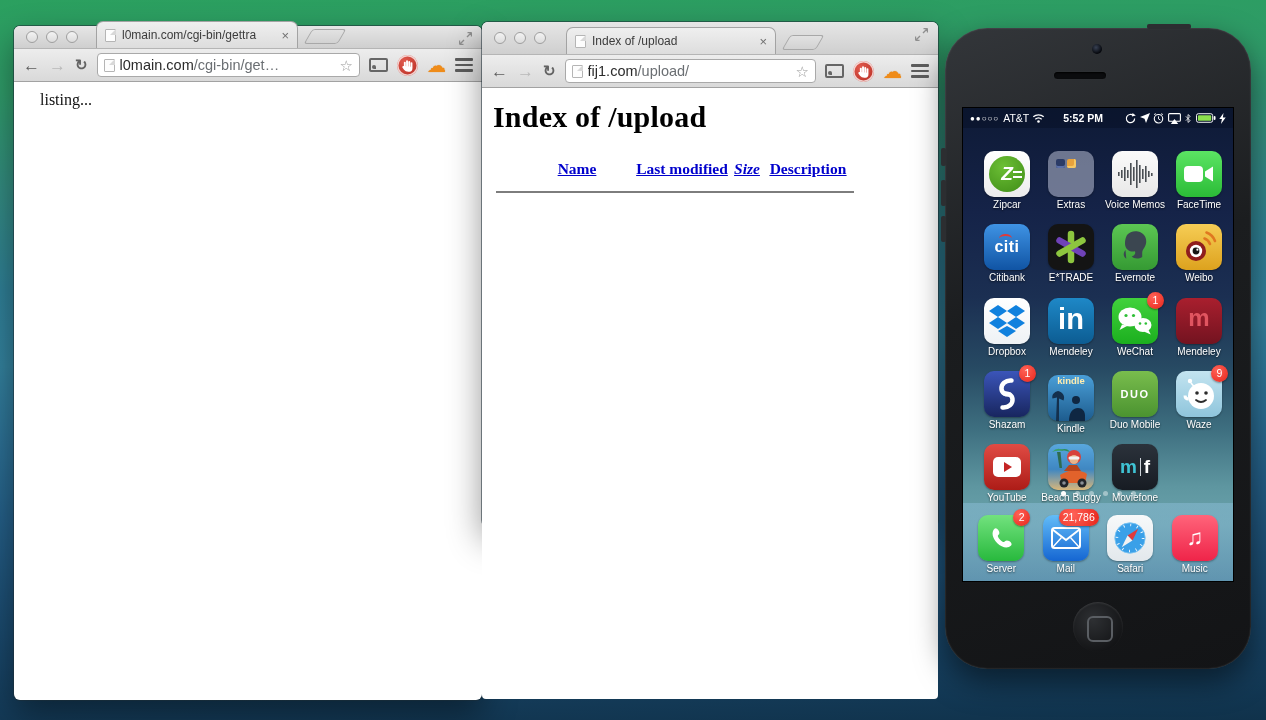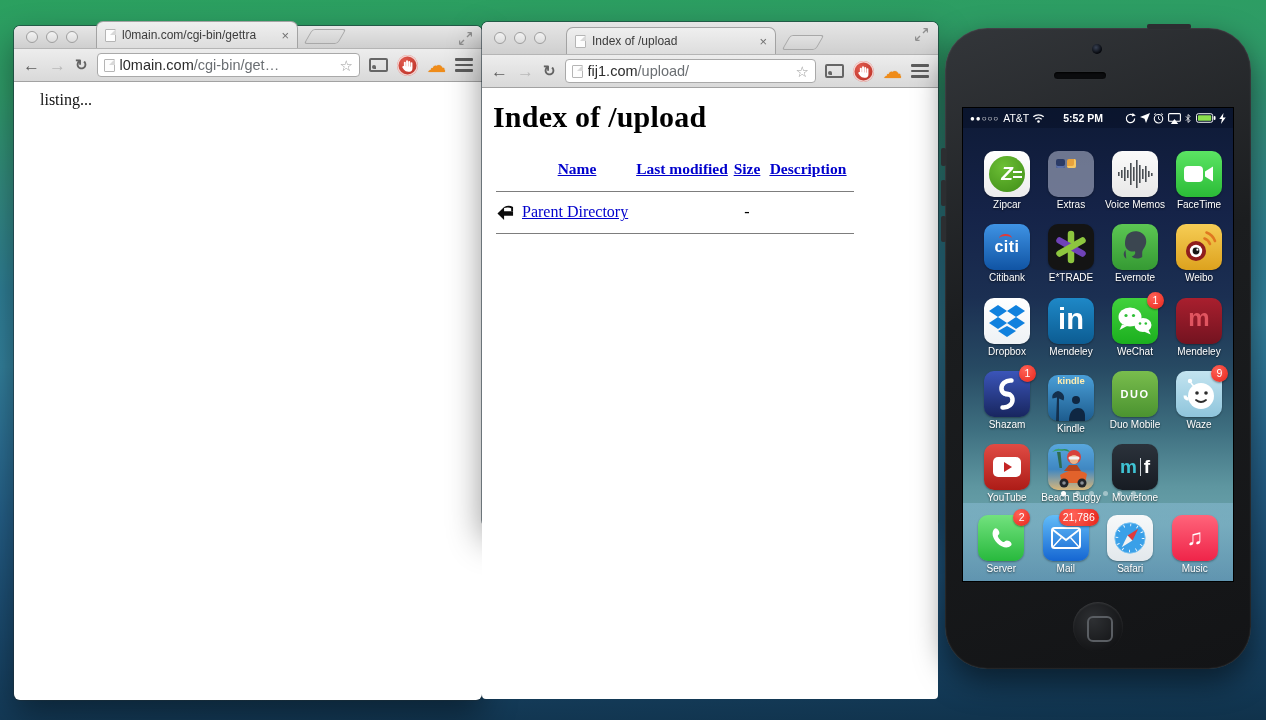--- a/index.html
+++ b/index.html
@@ -69,21 +69,21 @@
   .listing-text { font-family:"Liberation Serif", serif; font-size:16px; color:#111; padding:9px 0 0 26px; }
 
   
   .apache { font-family:"Liberation Serif", serif; color:#000; padding:12px 0 0 11px; }
   .apache h1 { font-size:30px; font-weight:bold; letter-spacing:.2px; }
   .apache table { border-collapse:collapse; margin:26px 0 1px 3px; }
   .apache th, .apache td { font-size:15.5px; padding:0; }
   .apache th { font-weight:bold; text-align:center; padding-bottom:13px; }
   .apache a { color:#0000cc; text-decoration:underline; }
   .col-ic { width:26px; } .col-nm { width:110px; } .col-lm { width:100px; }
-  .col-sz { width:30px; } .col-ds { width:92px;text-decoration:underline; }
+  .col-sz { width:30px;font-style:italic; } .col-ds { width:92px;text-decoration:underline; }
   .apache .hr td { border-top:1px solid #7d7d7d; height:0; padding:0; }
   .apache td { padding:11px 0; font-size:16px; }
   .apache td.ctr { text-align:center; }
   .back-ic { display:inline-block; vertical-align:middle; }
   .addr { font-style:italic; font-size:16px; margin:14px 0 0 3px; }
 
   
   .phone { position:absolute; left:945px; top:28px; width:306px; height:641px; border-radius:42px;
     background:linear-gradient(160deg,#33363a,#1b1d1f 40%,#131416);
     box-shadow:inset 0 0 2px rgba(255,255,255,.25), 0 12px 30px rgba(0,0,0,.5); }
@@ -296,32 +296,20 @@
           <tr>
         <th class="col-ic"></th>
         <th class="col-nm"><a href="#">Name</a></th>
         <th class="col-lm"><a href="#">Last modified</a></th>
         <th class="col-sz"><a href="#">Size</a></th>
         <th class="col-ds"><a href="#">Description</a></th>
       </tr>
       <tr class="hr">
             <td colspan="5"></td>
           </tr>
-      <tr>
-        <td>
-          <svg class="back-ic" width="19" height="17" viewBox="0 0 20 18">
-            <path d="M18 6.5 h-9.5 V2 L1.5 9 l7 7 v-4.5 H18 z" fill="#0c0c0c"></path>
-            <path d="M8.5 2 q5 -2.5 9.5 0 l0 4.5 h-2 l0 -3 q-3.5 -1.8 -7.5 -0.2 z" fill="#0c0c0c"></path>
-          </svg>
-        </td>
-        <td><a href="#">Parent Directory</a></td>
-        <td></td>
-        <td class="ctr">-</td>
-        <td></td>
-      </tr>
       <tr class="hr">
             <td colspan="5"></td>
           </tr>
     </tbody>
       </table>
   </div>
 </div>
 
 <div class="phone">
   <span class="p-btn p-power"></span>

